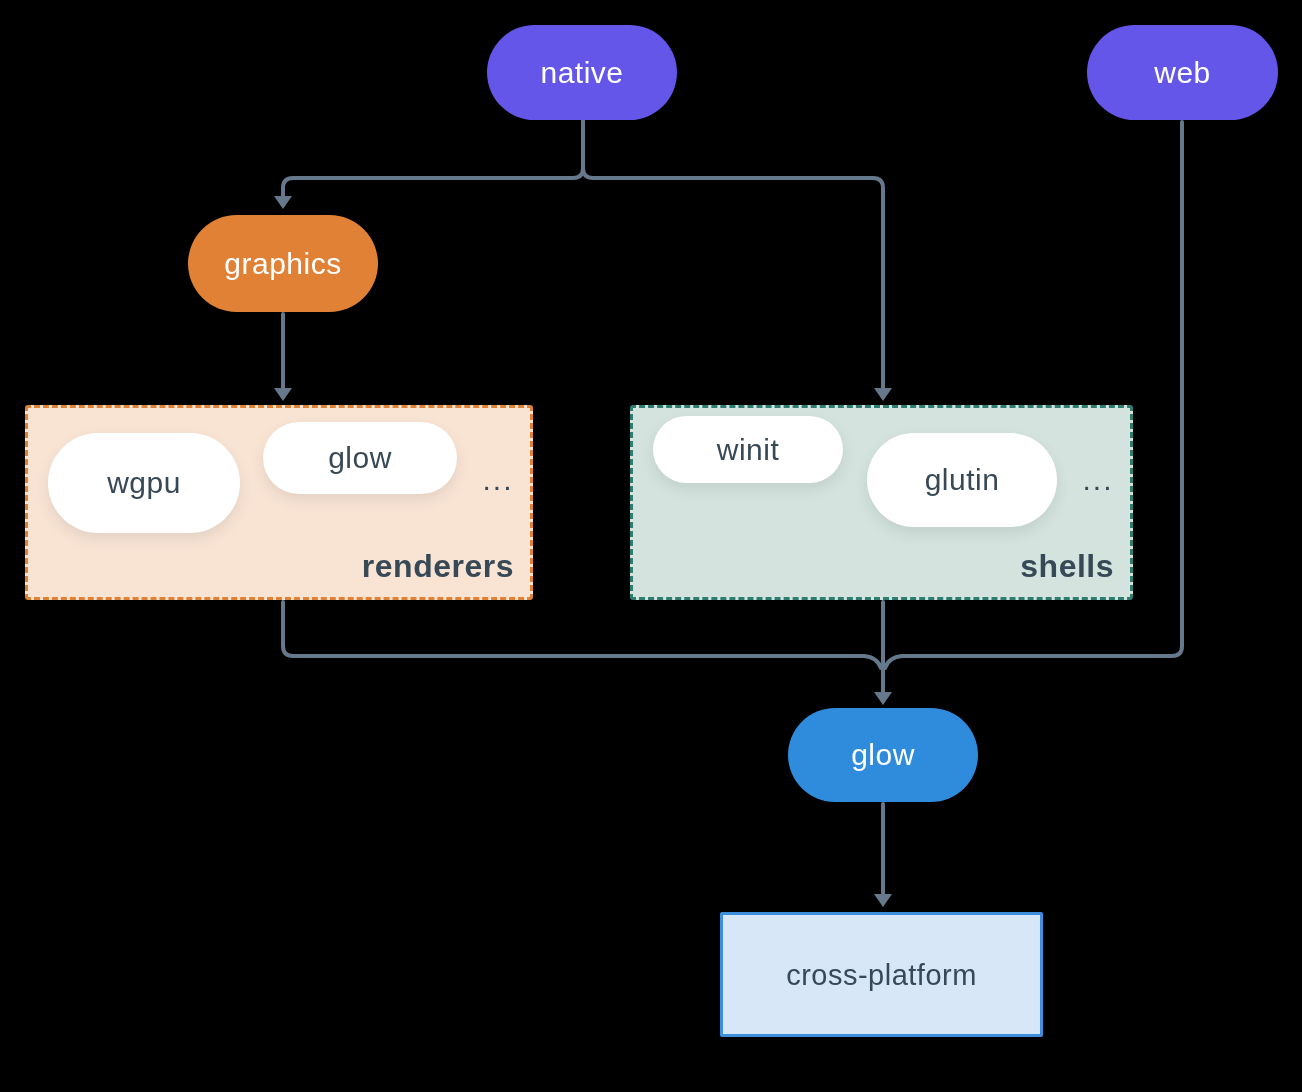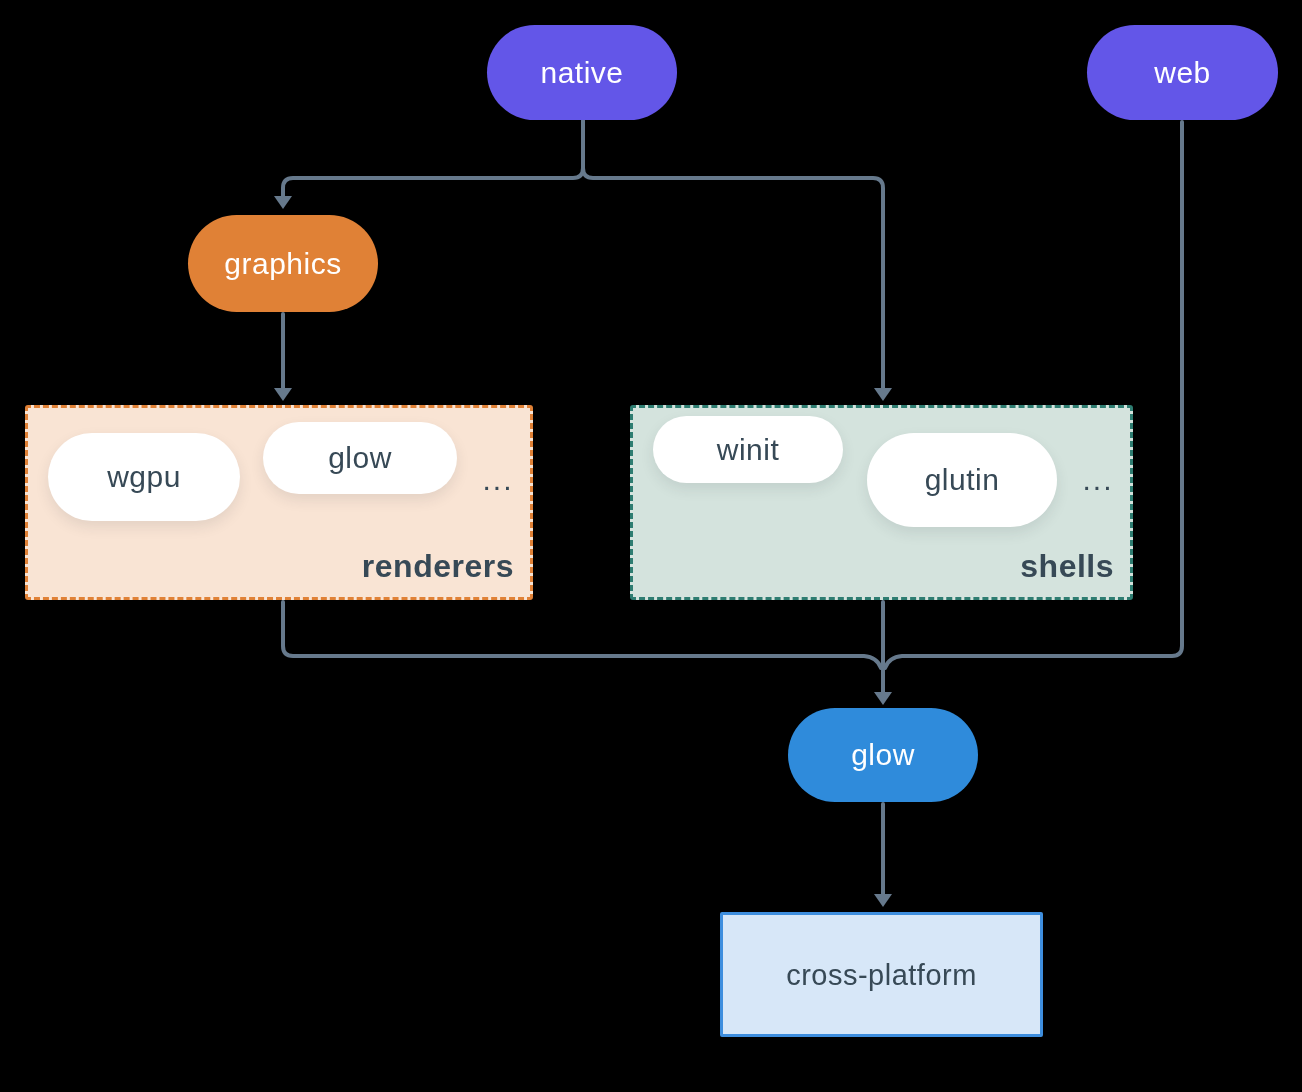--- a/index.html
+++ b/index.html
@@ -97,21 +97,21 @@
     font-size: 29px;
     line-height: 46px;
     letter-spacing: 0.5px;
   }
   .node-native   { left: 487px;  top: 25px;  width: 190px; height: 95px; }
   .node-web      { left: 1087px; top: 25px;  width: 191px; height: 95px; }
   .node-graphics { left: 188px;  top: 215px; width: 190px; height: 97px; }
   .node-iced     { left: 788px;  top: 708px; width: 190px; height: 94px; }
   .group-renderers { left: 25px;  top: 405px; width: 508px; height: 195px; }
   .group-shells    { left: 630px; top: 405px; width: 503px; height: 195px; }
-  .pill-wgpu   { left: 20px;  top: 25px; width: 192px; height: 88px; text-align: center; }
+  .pill-wgpu   { left: 20px;  top: 25px; width: 192px; height: 100px; text-align: center; }
   .pill-glow   { left: 235px; top: 14px; width: 194px; height: 72px; }
   .pill-winit  { left: 20px;  top: 8px; width: 190px; height: 67px; }
   .pill-glutin { left: 234px; top: 25px; width: 190px; height: 94px; }
   .ellipsis-renderers { left: 440px; }
   .ellipsis-shells    { left: 435px; }
 </style>
 </head>
 <body>
 
 <div class="canvas">

